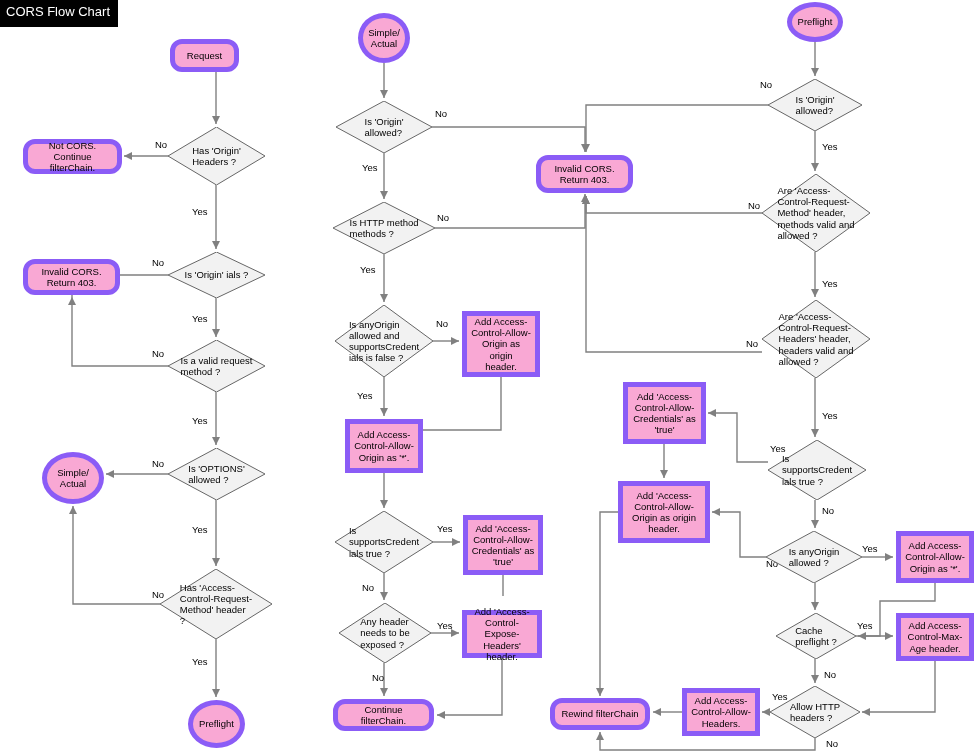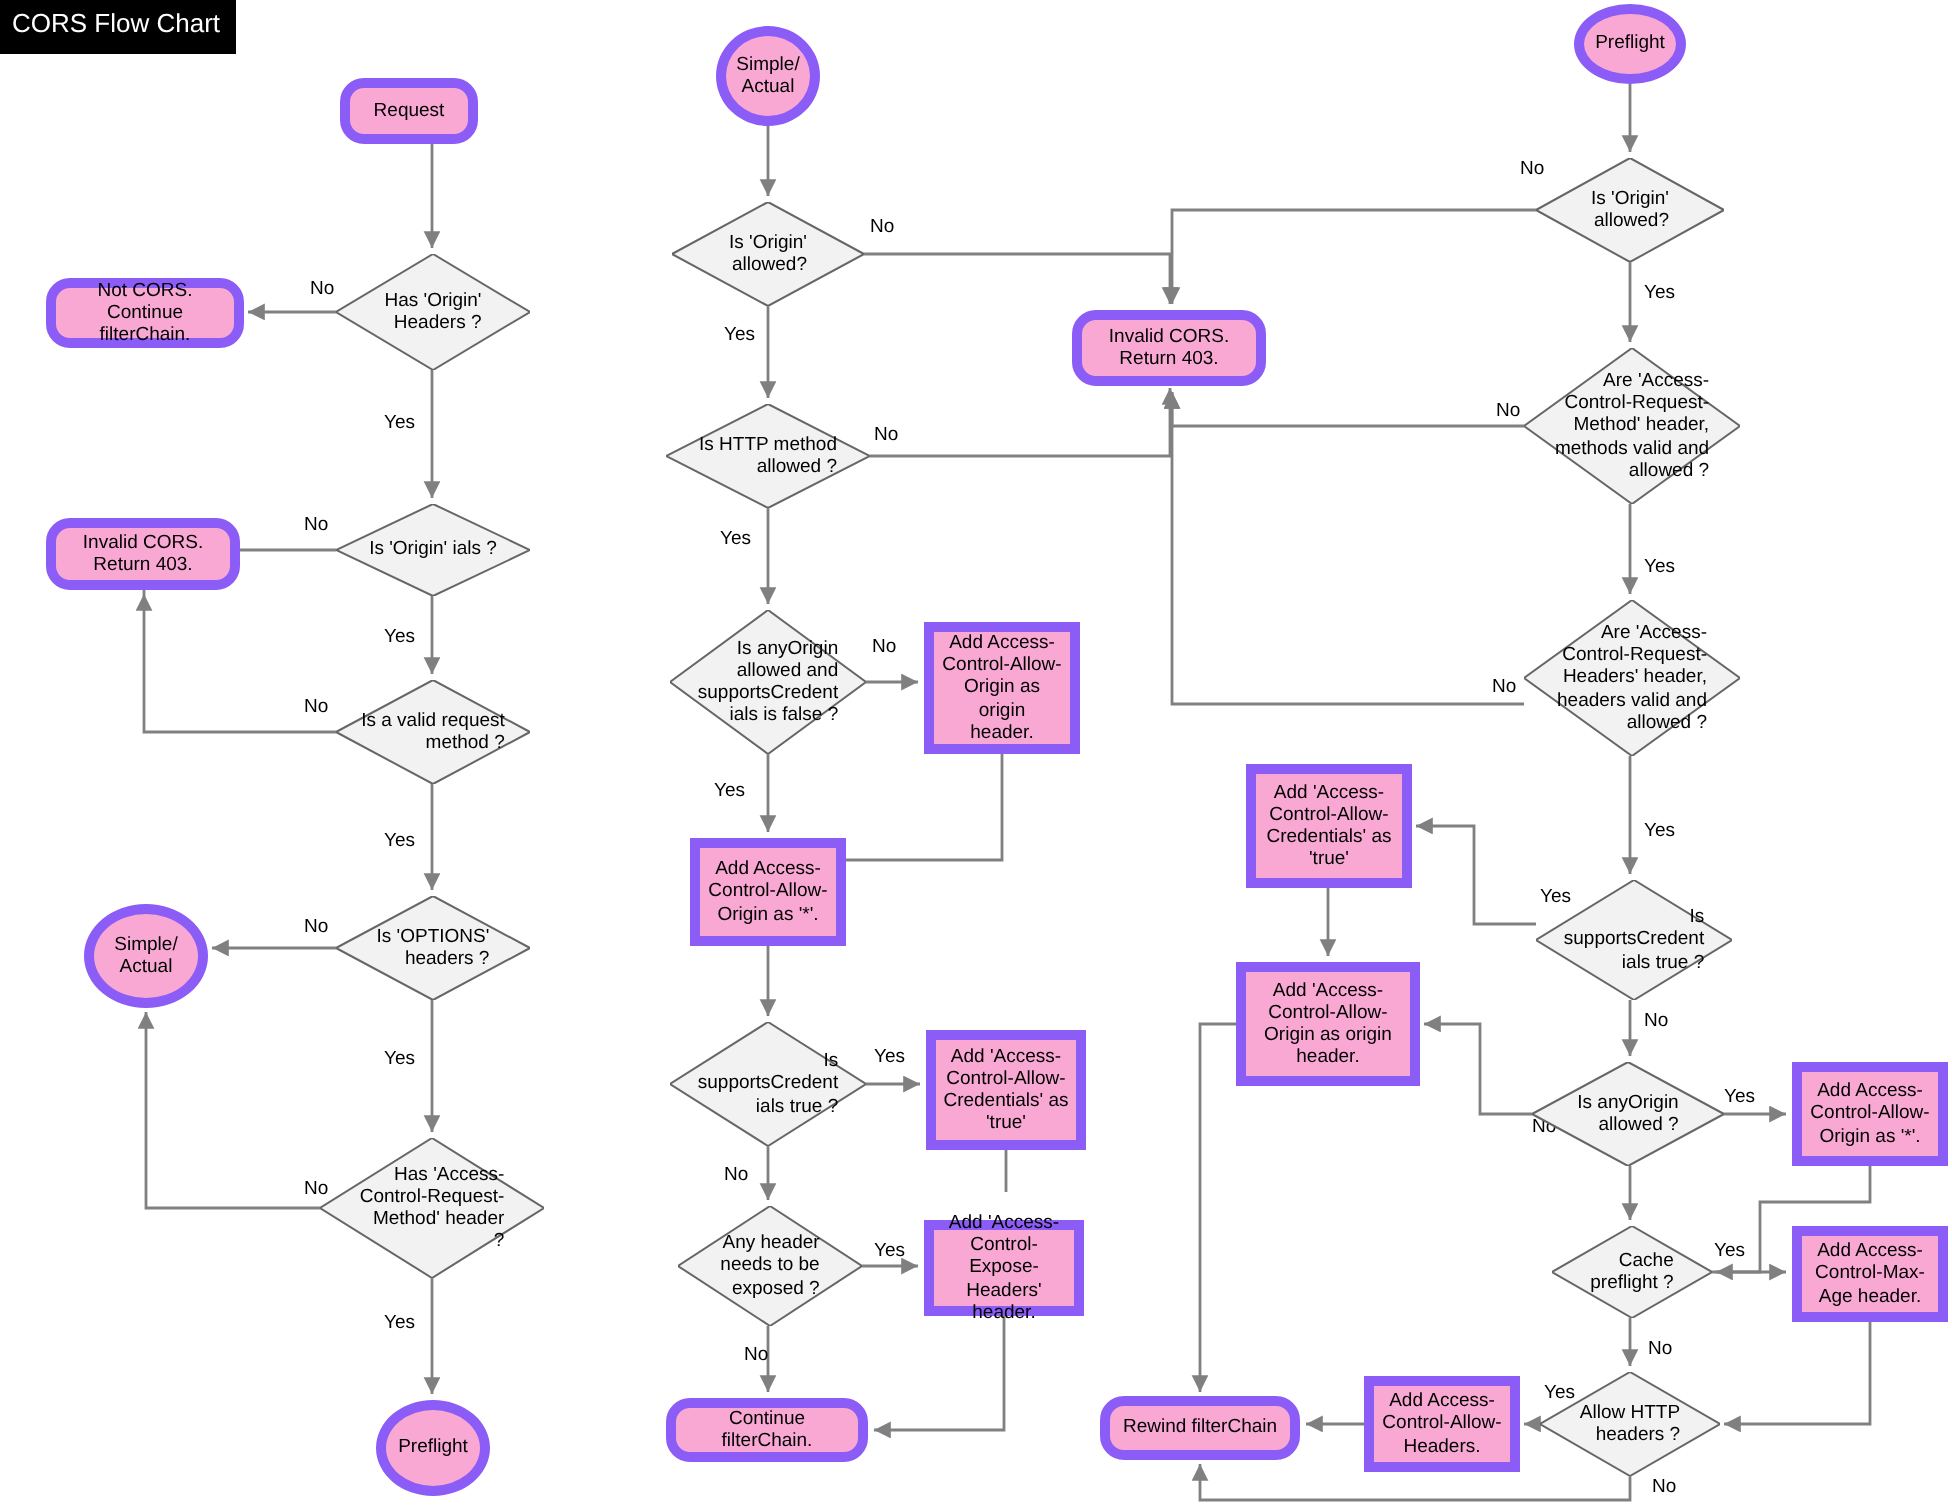--- a/index.html
+++ b/index.html
@@ -39,21 +39,21 @@
   .node.ellipse { border-radius:50%; }
   .node.diamond {
     background:transparent; border:0; padding:0;
   }
   .node.diamond .dlabel {
     position:relative; z-index:2;
     display:flex; align-items:center; justify-content:center;
     width:100%; height:100%;
     font-size:9.5px; line-height:1.18;
     white-space:pre-line;
-    text-align:right;
+    text-align:left;
   }
   .node.diamond .dshape {
     position:absolute; left:0; top:0; width:100%; height:100%; z-index:1;
   }
   .elabel {
     position:absolute;
     font-size:9.5px;
     color:#000;
     background:transparent;
     white-space:nowrap;
@@ -136,40 +136,40 @@
       </svg><div class="dlabel">Is 'Origin' ials ?</div></div>
     <div class="node round" style="left: 23px; top: 259px; width: 97px; height: 36px;">Invalid CORS.
 Return 403.</div>
     <div class="node diamond" style="left: 168px; top: 340px; width: 97px; height: 52px;"><svg class="dshape" viewBox="0 0 100 100" preserveAspectRatio="none">
         <polygon points="50,0 100,50 50,100 0,50" fill="#f2f2f2" stroke="#666666" stroke-width="1" vector-effect="non-scaling-stroke"></polygon>
       </svg><div class="dlabel">Is a valid request
 method ?</div></div>
     <div class="node diamond" style="left: 168px; top: 448px; width: 97px; height: 52px;"><svg class="dshape" viewBox="0 0 100 100" preserveAspectRatio="none">
         <polygon points="50,0 100,50 50,100 0,50" fill="#f2f2f2" stroke="#666666" stroke-width="1" vector-effect="non-scaling-stroke"></polygon>
       </svg><div class="dlabel">Is 'OPTIONS'
-headers ?</div></div>
+allowed ?</div></div>
     <div class="node ellipse" style="left: 42px; top: 452px; width: 62px; height: 52px;">Simple/
 Actual</div>
     <div class="node diamond" style="left: 160px; top: 569px; width: 112px; height: 70px;"><svg class="dshape" viewBox="0 0 100 100" preserveAspectRatio="none">
         <polygon points="50,0 100,50 50,100 0,50" fill="#f2f2f2" stroke="#666666" stroke-width="1" vector-effect="non-scaling-stroke"></polygon>
       </svg><div class="dlabel">Has 'Access-
 Control-Request-
 Method' header
 ?</div></div>
     <div class="node ellipse" style="left: 188px; top: 700px; width: 57px; height: 48px;">Preflight</div>
     <div class="node ellipse" style="left: 358px; top: 13px; width: 52px; height: 50px;">Simple/
 Actual</div>
     <div class="node diamond" style="left: 336px; top: 101px; width: 96px; height: 52px;"><svg class="dshape" viewBox="0 0 100 100" preserveAspectRatio="none">
         <polygon points="50,0 100,50 50,100 0,50" fill="#f2f2f2" stroke="#666666" stroke-width="1" vector-effect="non-scaling-stroke"></polygon>
       </svg><div class="dlabel">Is 'Origin'
 allowed?</div></div>
     <div class="node diamond" style="left: 333px; top: 202px; width: 102px; height: 52px;"><svg class="dshape" viewBox="0 0 100 100" preserveAspectRatio="none">
         <polygon points="50,0 100,50 50,100 0,50" fill="#f2f2f2" stroke="#666666" stroke-width="1" vector-effect="non-scaling-stroke"></polygon>
       </svg><div class="dlabel">Is HTTP method
-allowed ?</div></div>
+methods ?</div></div>
     <div class="node diamond" style="left: 335px; top: 305px; width: 98px; height: 72px;"><svg class="dshape" viewBox="0 0 100 100" preserveAspectRatio="none">
         <polygon points="50,0 100,50 50,100 0,50" fill="#f2f2f2" stroke="#666666" stroke-width="1" vector-effect="non-scaling-stroke"></polygon>
       </svg><div class="dlabel">Is anyOrigin
 allowed and
 supportsCredent
 ials is false ?</div></div>
     <div class="node rect" style="left: 462px; top: 311px; width: 78px; height: 66px;">Add Access-
 Control-Allow-
 Origin as origin
 header.</div>

